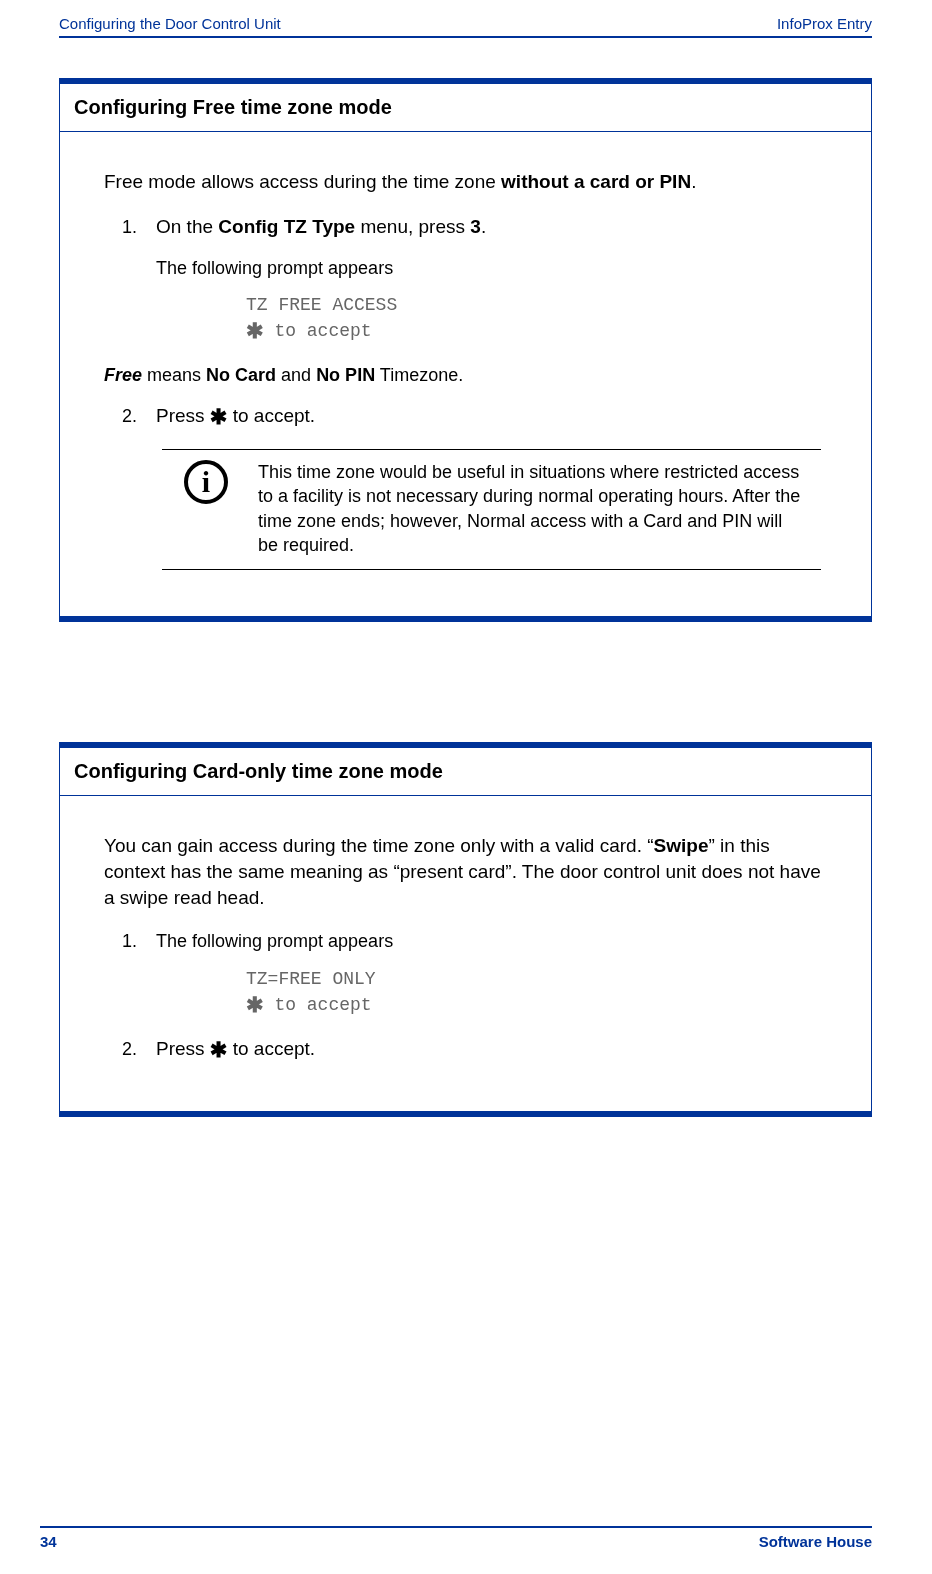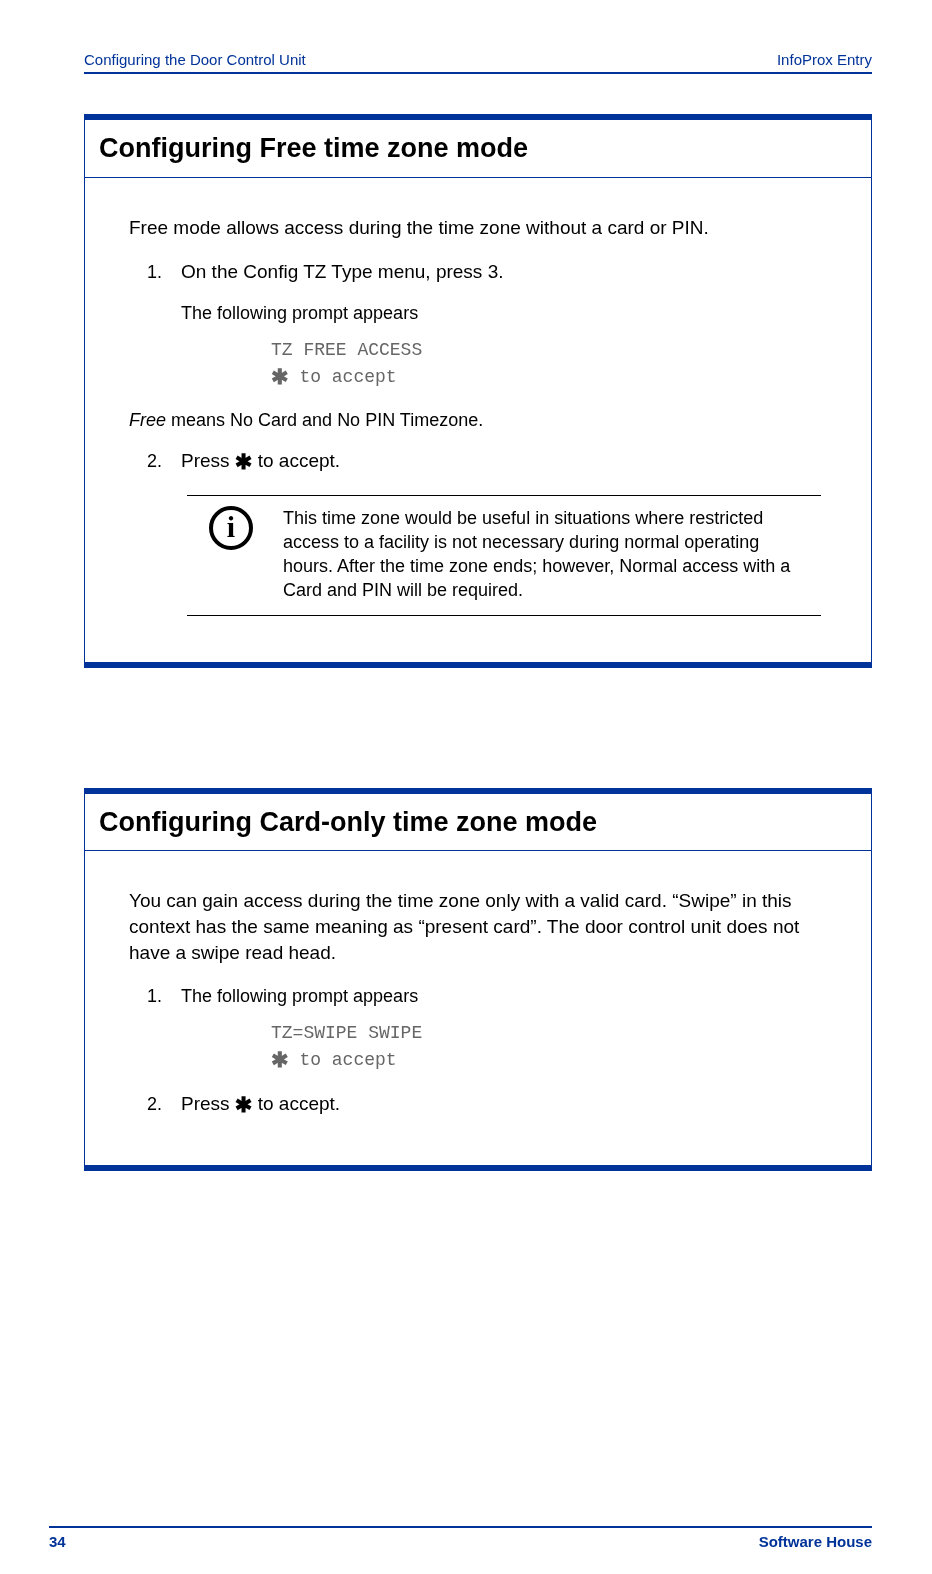--- a/index.html
+++ b/index.html
@@ -8,22 +8,21 @@
     padding: 0;
     background: #fff;
     color: #000;
     width: 932px;
     height: 1574px;
     position: relative;
     font-size: 19px;
     line-height: 1.35;
   }
   .page {
-    padding: 14px 60px 0 84px;
-    margin-top: 36px;
+    padding: 14px 60px 0 59px;
   }
   .header-bar {
     display: flex;
     justify-content: space-between;
     color: #003399;
     font-size: 15px;
     border-bottom: 2px solid #003399;
     padding-bottom: 2px;
     margin-bottom: 40px;
   }
@@ -33,21 +32,21 @@
     border-bottom: 6px solid #003399;
     margin-bottom: 120px;
   }
   .section-box-2 {
     margin-bottom: 30px;
   }
   .section-title-row {
     border-bottom: 1px solid #003399;
     padding: 10px 14px;
     font-weight: bold;
-    font-size: 27px;
+    font-size: 20px;
   }
   .section-body {
     padding: 18px 44px 30px 44px;
   }
   .indent1 {
     margin-left: 0px;
   }
   ol {
     list-style: decimal;
     padding-left: 38px;
@@ -114,38 +113,38 @@
   .note-text {
     flex: 1;
     padding-right: 20px;
   }
   .after-text {
     margin: 0 0 0 46px;
     padding-right: 20px;
   }
   .footer {
     position: absolute;
-    left: 9px;
+    left: 0;
     right: 0;
     bottom: 22px;
     padding: 0 60px 0 40px;
   }
   .footer-rule {
     border: none;
     border-top: 2px solid #003399;
     margin: 0 0 4px 0;
   }
   .footer-row {
     display: flex;
     justify-content: space-between;
     color: #003399;
     font-size: 15px;
     font-weight: bold;
   }
-  b { font-weight: normal; }
+  b { font-weight: bold; }
   i { font-style: italic; text-align: right; }
 </style>
 </head>
 <body>
 
 <div class="page">
 
   <div class="header-bar">
     <span>Configuring the Door Control Unit</span>
     <span>InfoProx Entry</span>
@@ -191,21 +190,21 @@
   <div class="section-box section-box-2">
     <div class="section-title-row">Configuring Card-only time zone mode</div>
     <div class="section-body">
       <p class="indent1">
         <span>You can gain access during the time zone only with a valid card. “</span><b>Swipe</b><span>” in this context has the same meaning as “present card”. The door control unit does not have a swipe read head.</span>
       </p>
       <ol>
         <li>
           <p class="sub-para">The following prompt appears</p>
           <div class="code-block">
-            <div class="code-line">TZ=SWIPE SWIPE</div>
+            <div class="code-line">TZ=FREE ONLY</div>
             <div class="code-line"><span class="asterisk gray">✱</span><span> to accept</span></div>
           </div>
         </li>
         <li>
           <span class="li-content">
             <span>Press </span><span class="asterisk">✱</span><span> to accept.</span>
           </span>
         </li>
       </ol>
     </div>

